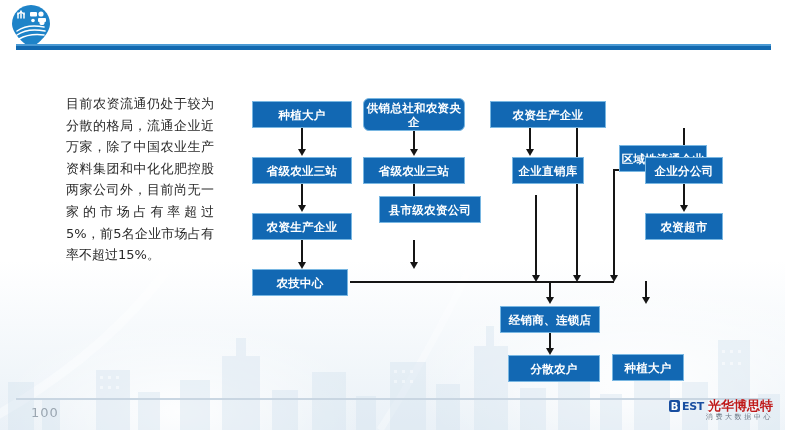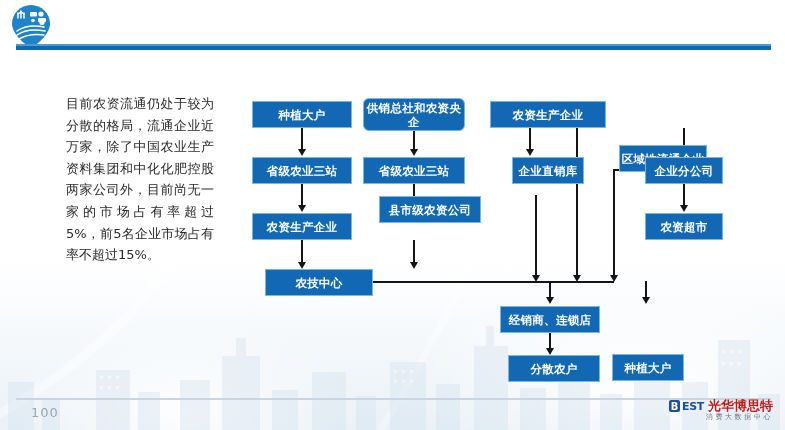--- a/index.html
+++ b/index.html
@@ -334,21 +334,21 @@
     <div class="node" style="left:512px; top:157px; width:72px; height:27px;">企业直销库</div>
 
     <div class="node" style="left:645px; top:157px; width:78px; height:27px;">企业分公司</div>
 
     <div class="node" style="left:252px; top:213px; width:100px; height:27px;">农资生产企业</div>
 
     <div class="node" style="left:363px; top:196px; width:102px; height:27px;margin-left:16px;">县市级农资公司</div>
 
     <div class="node" style="left:645px; top:213px; width:78px; height:27px;text-align:center;">农资超市</div>
 
-    <div class="node" style="left:252px; top:269px; width:108px; height:27px;margin-left:13px;">农技中心</div>
+    <div class="node" style="left:252px; top:269px; width:96px; height:27px;">农技中心</div>
 
     <div class="node" style="left:500px; top:306px; width:100px; height:27px;">经销商、连锁店</div>
 
     <div class="node" style="left:612px; top:306px; width:72px; height:27px;margin-top:48px;">种植大户</div>
 
     <div class="node" style="left:508px; top:355px; width:92px; height:27px;">分散农户</div>
   </div>
 
   <div class="footer-rule"></div>
 

